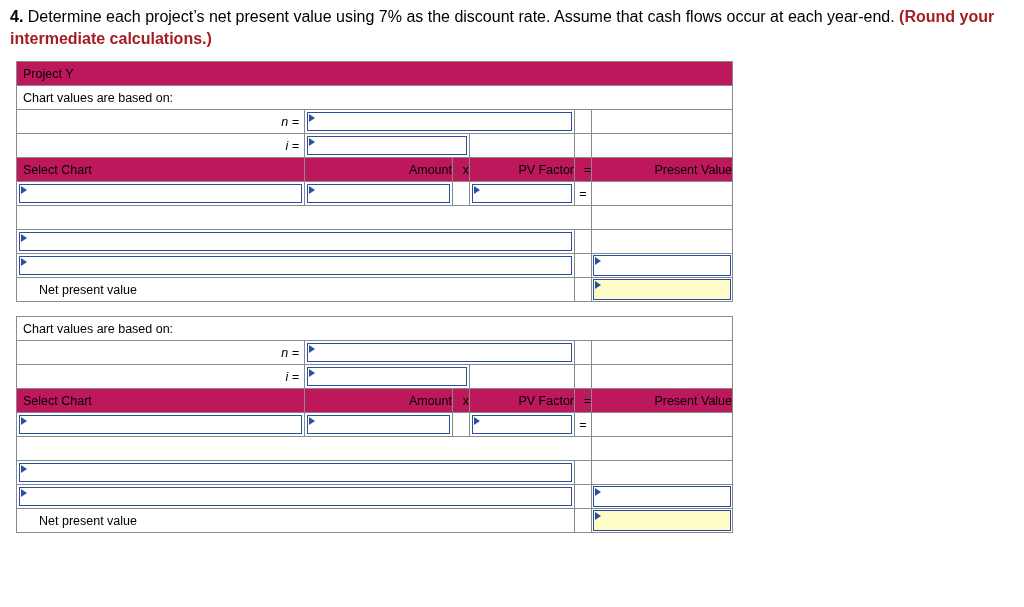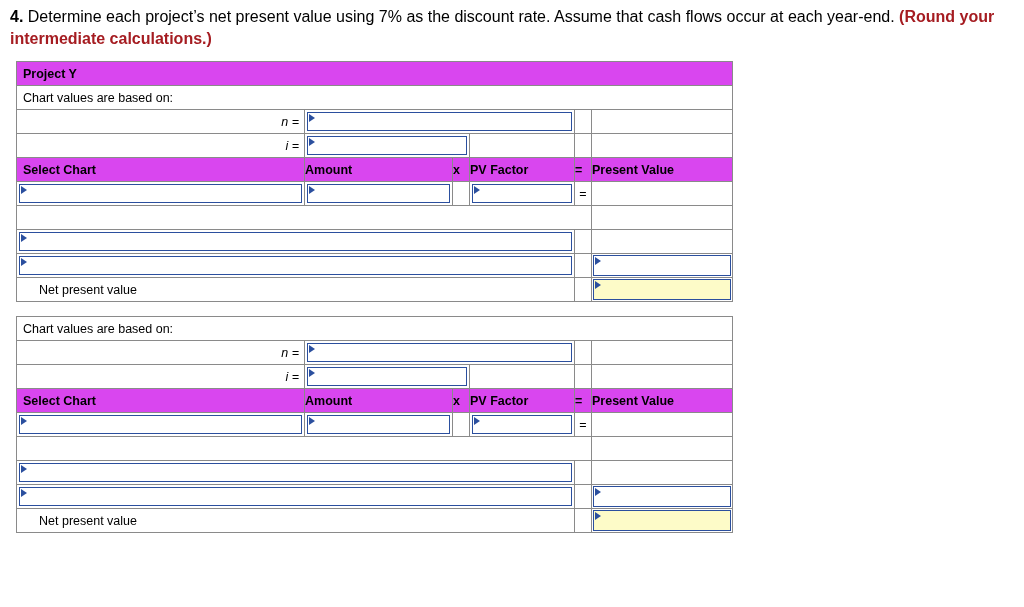--- a/index.html
+++ b/index.html
@@ -37,26 +37,26 @@
   }
   table.grid td {
     border: 1px solid #8a8a8a;
     padding: 0;
     height: 23px;
     vertical-align: middle;
     font-size: 12.5px;
   }
 
   .hdr-blue {
-    background: #d946ef;
-    font-weight: bold;
+    background: #be185d;
+    font-weight: normal;
     padding-left: 6px !important;
     font-size: 12.5px;
   }
-  .hdr-blue.center { text-align: left; padding-left: 0 !important; }
+  .hdr-blue.center { text-align: right; padding-left: 0 !important; }
 
   .label-bold {
     font-weight: normal;
     padding-left: 6px !important;
     font-size: 12.5px;
   }
 
   .ni-label {
     text-align: right;
     padding-right: 5px !important;

